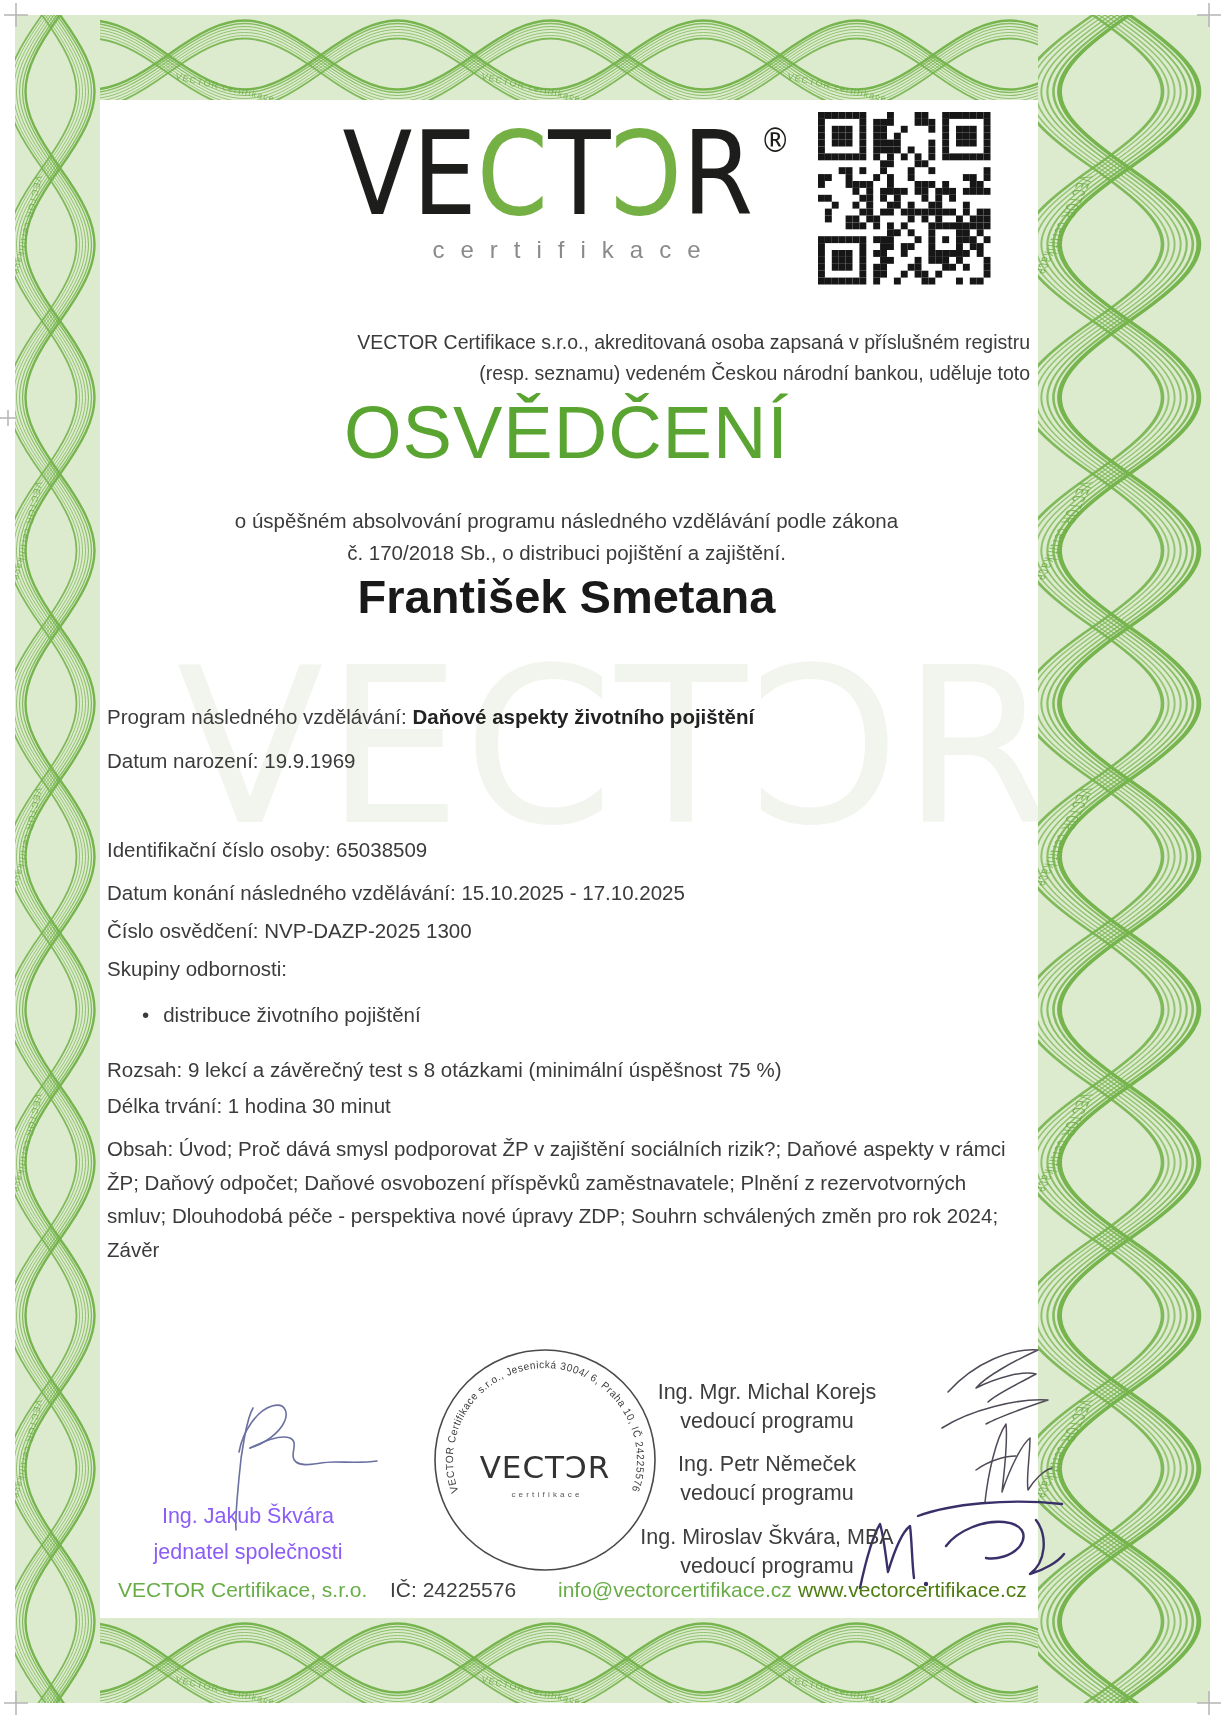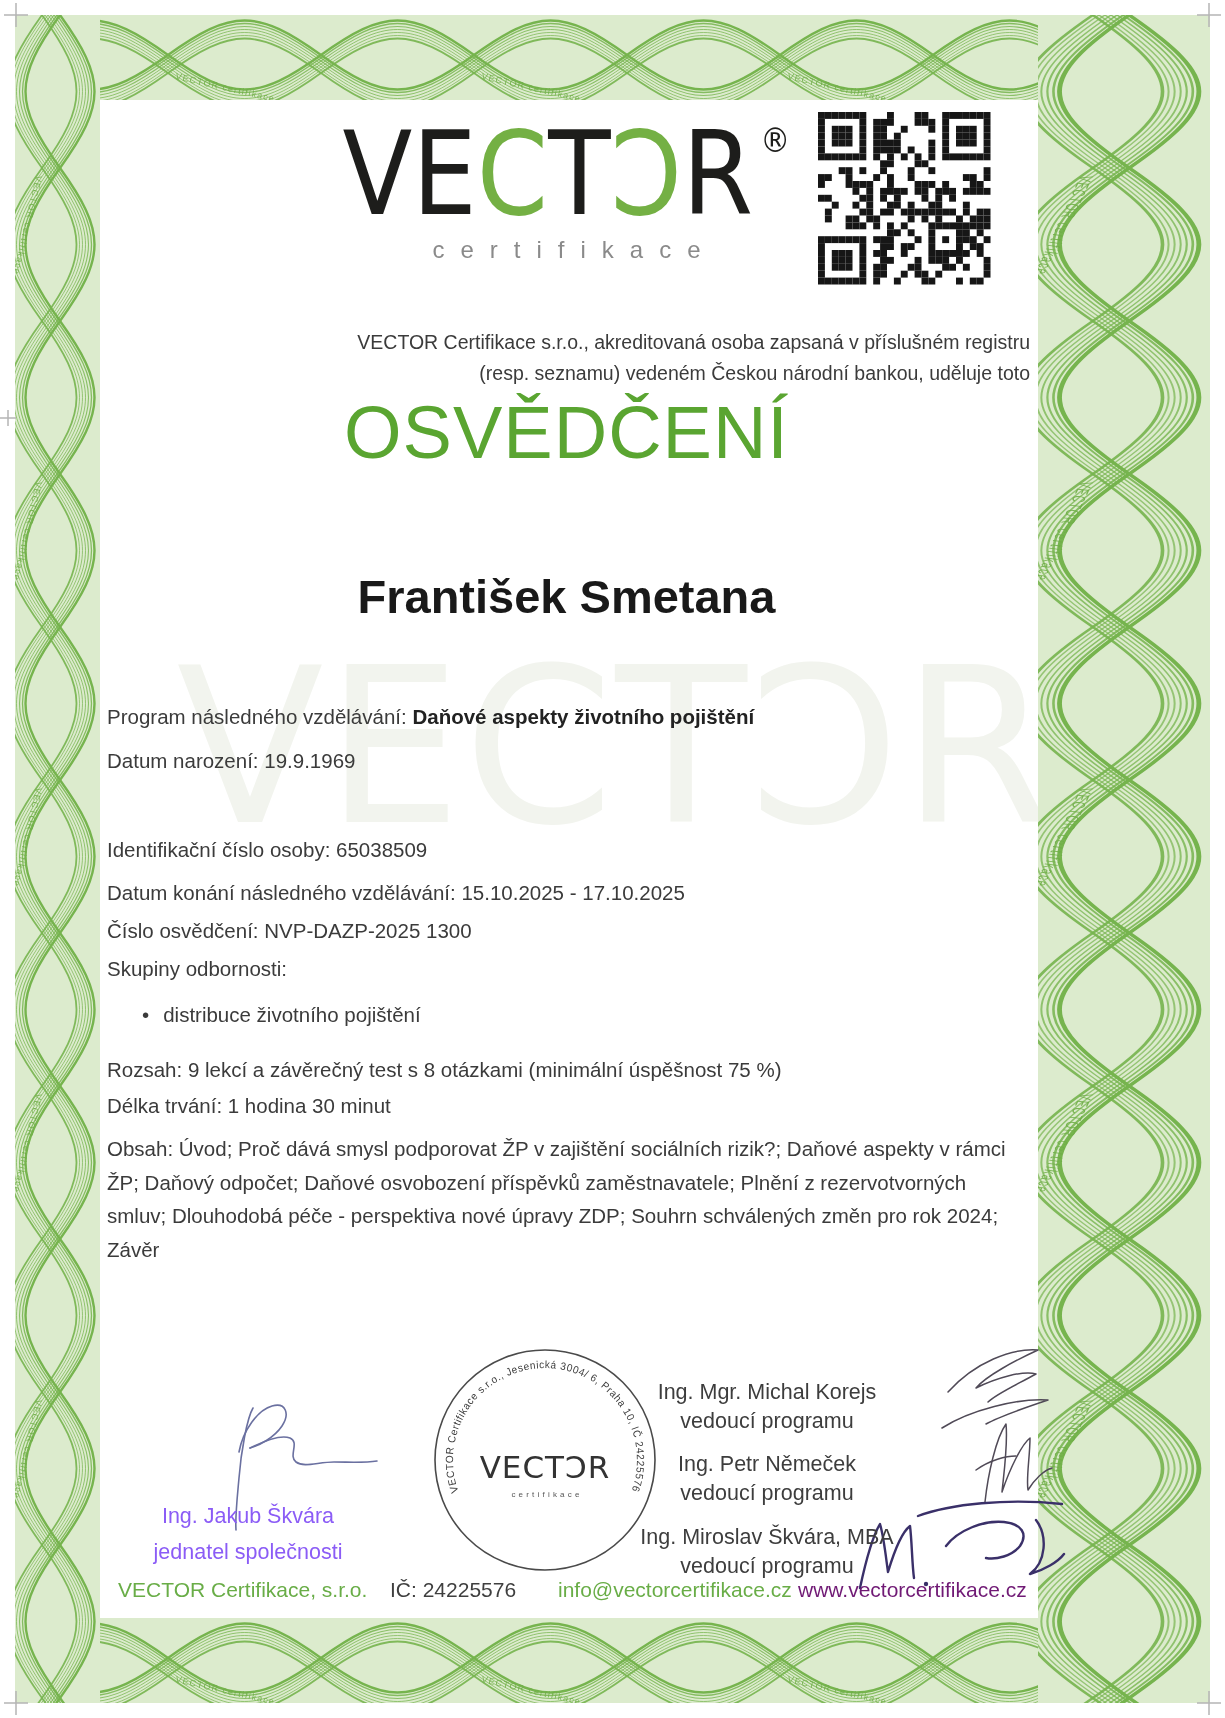--- a/index.html
+++ b/index.html
@@ -38,21 +38,21 @@
   .sig-left{top:1398px;left:-5px;width:300px;text-align:center;font-size:21.5px;
         line-height:36px;color:#8b5cf6;}
   .lead{position:absolute;left:496px;width:336px;text-align:center;font-size:21.5px;
         line-height:29px;color:#3d3d3d;}
   .lead1{top:1278px}.lead2{top:1350px}.lead3{top:1423px}
   
   .f{position:absolute;top:1478px;font-size:21px;white-space:nowrap;}
   .f-company{left:15px;color:#69ad47;}
   .f-ic{left:287px;color:#3f3f3f;}
   .f-email{left:455px;color:#69ad47;}
-  .f-web{left:695px;color:#701a75;}
+  .f-web{left:695px;color:#4d7c0f;}
   svg text{font-family:"Liberation Sans",sans-serif;}
   svg .stamp-logo{font-family:"DejaVu Sans",sans-serif;}
 </style>
 </head>
 <body>
 
 <div class="page">
 
   <div class="watermark">VECTƆR</div>
 
@@ -478,20 +478,24 @@
       <div class="logo-sub">certifikace</div>
     </div>
 
     <div class="abs ctr intro">
       <div>VECTOR Certifikace s.r.o., akreditovaná osoba zapsaná v příslušném registru</div>
       <div>(resp. seznamu) vedeném Českou národní bankou, uděluje toto</div>
     </div>
 
     <div class="abs ctr title">OSVĚDČENÍ</div>
 
+    <div class="abs ctr subtitle">
+      <div>o úspěšném absolvování programu následného vzdělávání podle zákona</div>
+      <div>č. 170/2018 Sb., o distribuci pojištění a zajištění.</div>
+    </div>
 
     <div class="abs ctr name">František Smetana</div>
 
     <div class="d d1"><span>Program následného vzdělávání: </span><span class="bold">Daňové aspekty životního pojištění</span></div>
     <div class="d d2">Datum narození: 19.9.1969</div>
     <div class="d d4">Identifikační číslo osoby: 65038509</div>
     <div class="d d5">Datum konání následného vzdělávání: 15.10.2025 - 17.10.2025</div>
     <div class="d d6">Číslo osvědčení: NVP-DAZP-2025 1300</div>
     <div class="d d7">Skupiny odbornosti:</div>
     <div class="d bullet-line"><span class="dot">•</span><span>distribuce životního pojištění</span></div>

